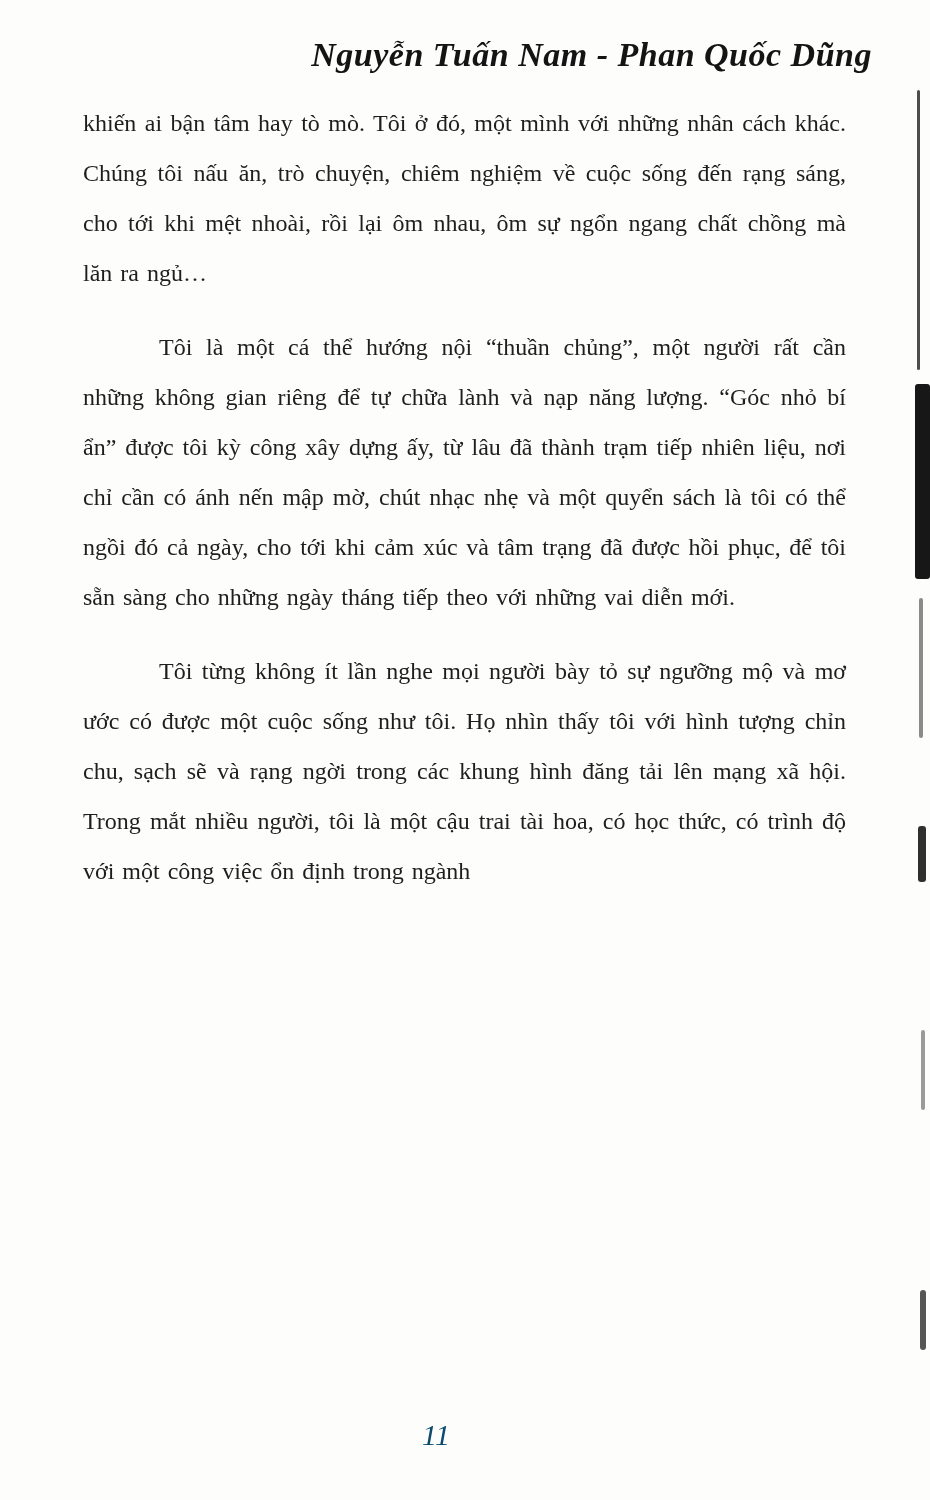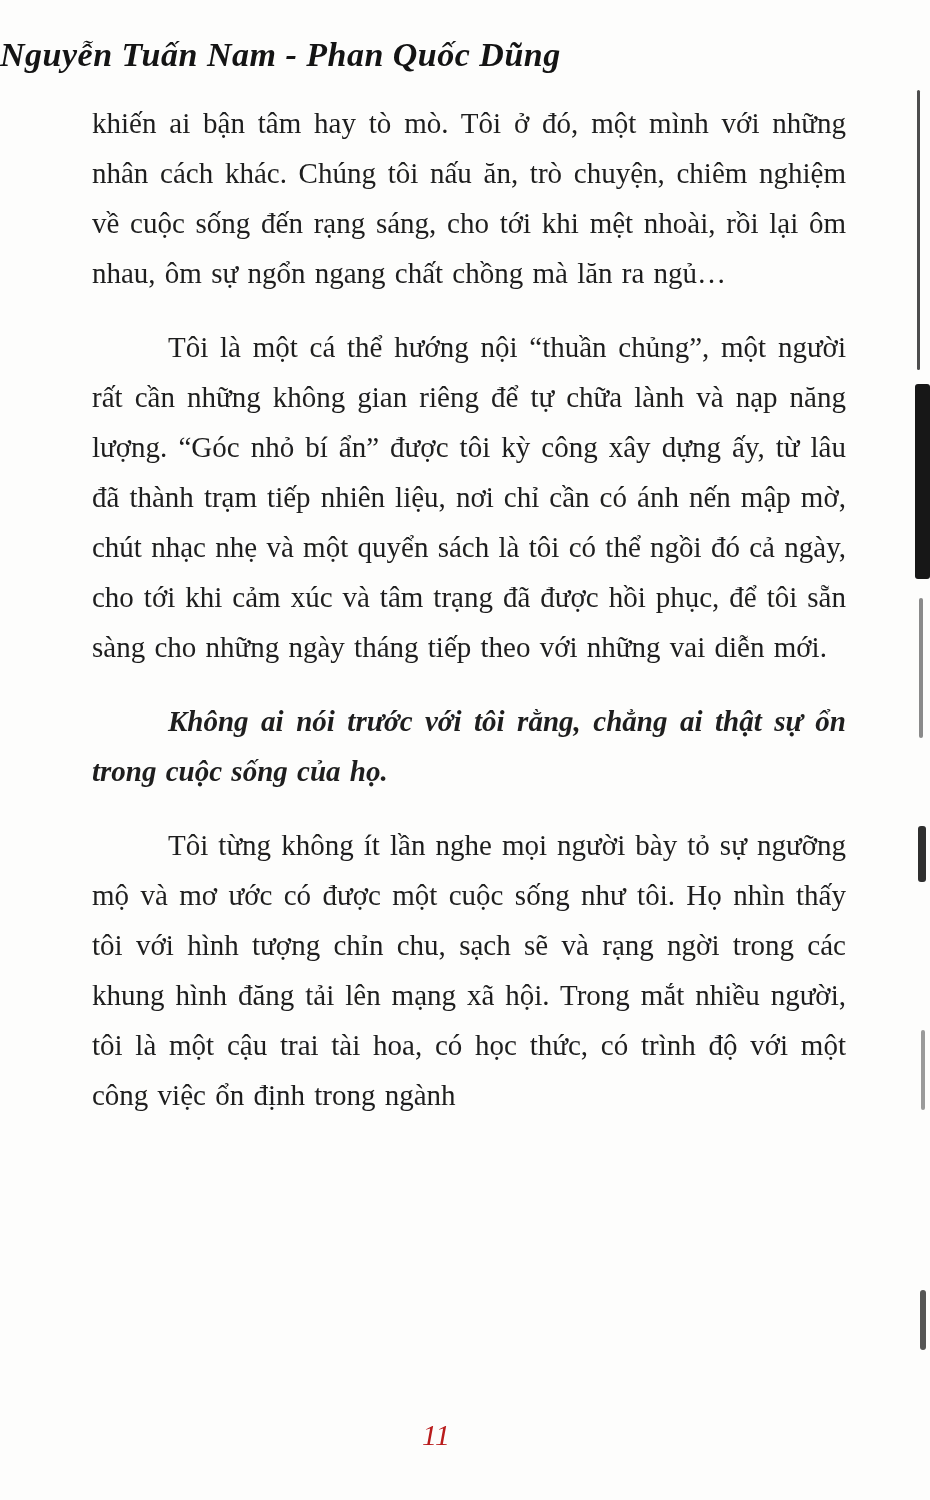--- a/index.html
+++ b/index.html
@@ -15,56 +15,56 @@
   }
   .page {
     position: absolute;
     inset: 0;
   }
   .header {
     position: absolute;
     top: 36px;
     left: 0;
     width: 872px;
-    text-align: left;
+    text-align: right;
     font-family: "Liberation Serif", serif;
     font-weight: bold;
     font-style: italic;
     font-size: 34px;
     letter-spacing: 0.5px;
     color: #141414;
   }
   .content {
     position: absolute;
     top: 98px;
     left: 80px;
     width: 766px;
   }
   p.body-par {
-    margin: 0 0 24px 12px;
-    font-size: 29px;
+    margin: 0 0 24px 3px;
+    font-size: 24px;
     line-height: 50px;
     text-align: justify;
     word-spacing: 2px;
     color: #1e1e1e;
   }
   p.indent { text-indent: 76px; font-family: Liberation Serif, serif; }
   p.bold-italic {
     font-weight: bold;
     font-style: italic;
   }
   .footer {
     position: absolute;
     top: 1418px;
     left: 0;
     width: 872px;
     text-align: center;
     font-size: 30px;
     font-style: italic;
-    color: #b91c1c;
+    color: #0c4a6e;
   }
   
   .artifact {
     position: absolute;
     border-radius: 3px;
   }
   .a1 { left: 917px; top: 90px;  width: 3px;  height: 280px; background: #4d4d4d; }
   .a2 { left: 915px; top: 384px; width: 15px; height: 195px; background: #171717; }
   .a3 { left: 919px; top: 598px; width: 4px;  height: 140px; background: #8a8a8a; }
   .a4 { left: 918px; top: 826px; width: 8px;  height: 56px;  background: #2f2f2f; }
@@ -74,21 +74,20 @@
 </head>
 <body>
 
 <div class="page">
 
   <div class="header">Nguyễn Tuấn Nam - Phan Quốc Dũng</div>
 
   <div class="content">
     <p class="body-par">khiến ai bận tâm hay tò mò. Tôi ở đó, một mình với những nhân cách khác. Chúng tôi nấu ăn, trò chuyện, chiêm nghiệm về cuộc sống đến rạng sáng, cho tới khi mệt nhoài, rồi lại ôm nhau, ôm sự ngổn ngang chất chồng mà lăn ra ngủ…</p>
     <p class="body-par indent">Tôi là một cá thể hướng nội “thuần chủng”, một người rất cần những không gian riêng để tự chữa lành và nạp năng lượng. “Góc nhỏ bí ẩn” được tôi kỳ công xây dựng ấy, từ lâu đã thành trạm tiếp nhiên liệu, nơi chỉ cần có ánh nến mập mờ, chút nhạc nhẹ và một quyển sách là tôi có thể ngồi đó cả ngày, cho tới khi cảm xúc và tâm trạng đã được hồi phục, để tôi sẵn sàng cho những ngày tháng tiếp theo với những vai diễn mới.</p>
-    <p class="body-par indent bold-italic">Không ai nói trước với tôi rằng, chẳng ai thật sự ổn trong cuộc sống của họ.</p>
     <p class="body-par indent">Tôi từng không ít lần nghe mọi người bày tỏ sự ngưỡng mộ và mơ ước có được một cuộc sống như tôi. Họ nhìn thấy tôi với hình tượng chỉn chu, sạch sẽ và rạng ngời trong các khung hình đăng tải lên mạng xã hội. Trong mắt nhiều người, tôi là một cậu trai tài hoa, có học thức, có trình độ với một công việc ổn định trong ngành</p>
   </div>
 
   <div class="footer">11</div>
 
   <div class="artifact a1"></div>
   <div class="artifact a2"></div>
   <div class="artifact a3"></div>
   <div class="artifact a4"></div>
   <div class="artifact a5"></div>

